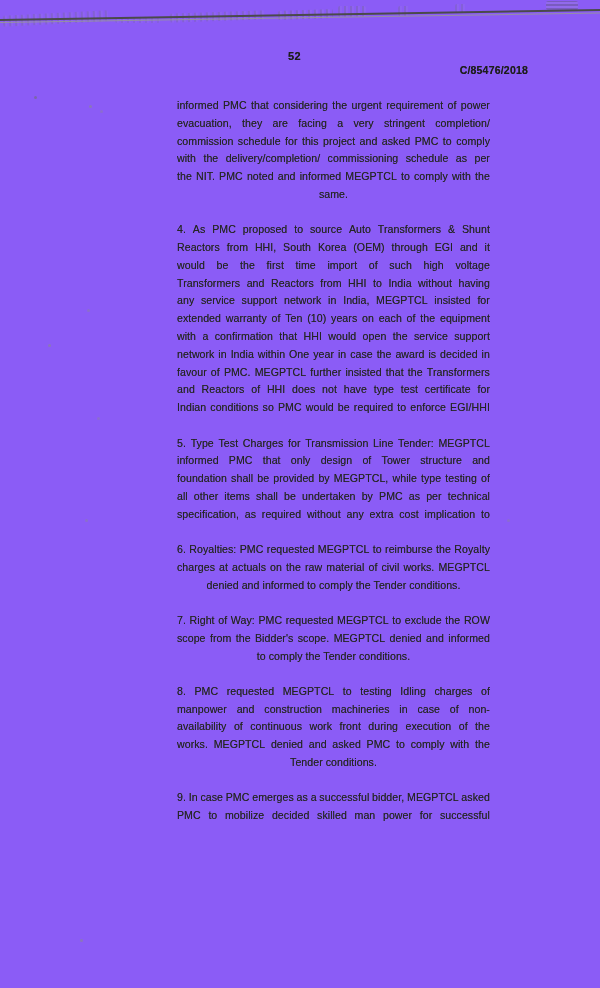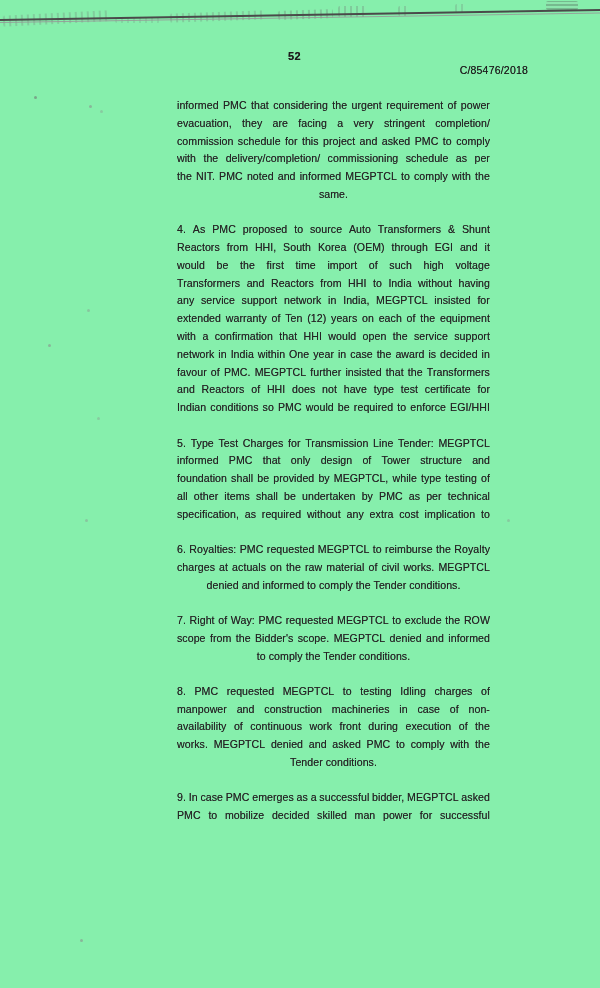--- a/index.html
+++ b/index.html
@@ -1,21 +1,21 @@
 <!DOCTYPE html>
 <html><head>
 <meta charset="utf-8">
 <style>
   html, body { margin: 0; padding: 0; background: #e8e8e8; }
   .page {
     position: relative;
     width: 600px;
     height: 988px;
     margin: 0 auto;
-    background: #86efac;
+    background: #8b5cf6;
     overflow: hidden;
     font-family: "Liberation Sans", sans-serif;
     color: #262626;
   }
 
   
   .scan-band { position: absolute; left: 0; top: 0; width: 600px; height: 34px; }
   .scanline {
     position: absolute; left: -2px; width: 606px;
     transform-origin: left center;
@@ -39,21 +39,21 @@
                background: repeating-linear-gradient(0deg, rgba(90,90,90,.55) 0 2px, rgba(180,180,180,.25) 2px 4px); }
 
   
   .page-number {
     position: absolute; left: 288px; top: 50px;
     font-size: 11px; font-weight: bold; letter-spacing: .3px;
     color: #1d1d1d; text-shadow: 0 0 .5px rgba(40,40,40,.8);
   }
   .case-number {
     position: absolute; right: 72px; top: 64px;
-    font-size: 10.5px; font-weight: normal; letter-spacing: .2px;
+    font-size: 10.5px; font-weight: bold; letter-spacing: .2px;
     color: #1d1d1d; text-shadow: 0 0 .5px rgba(40,40,40,.8);
   }
 
   
   .doc-body {
     position: absolute; left: 177px; top: 97px; width: 313px;
     font-size: 10.6px; line-height: 17.8px;
     color: #242424;
     text-shadow: 0 0 .55px rgba(55,55,55,.75);
     letter-spacing: .05px;
@@ -216,21 +216,21 @@
           <span>India,</span>
           <span>MEGPTCL</span>
           <span>insisted</span>
           <span>for</span>
         </div>
         <div class="line just">
           <span>extended</span>
           <span>warranty</span>
           <span>of</span>
           <span>Ten</span>
-          <span>(12)</span>
+          <span>(10)</span>
           <span>years</span>
           <span>on</span>
           <span>each</span>
           <span>of</span>
           <span>the</span>
           <span>equipment</span>
         </div>
         <div class="line just">
           <span>with</span>
           <span>a</span>

